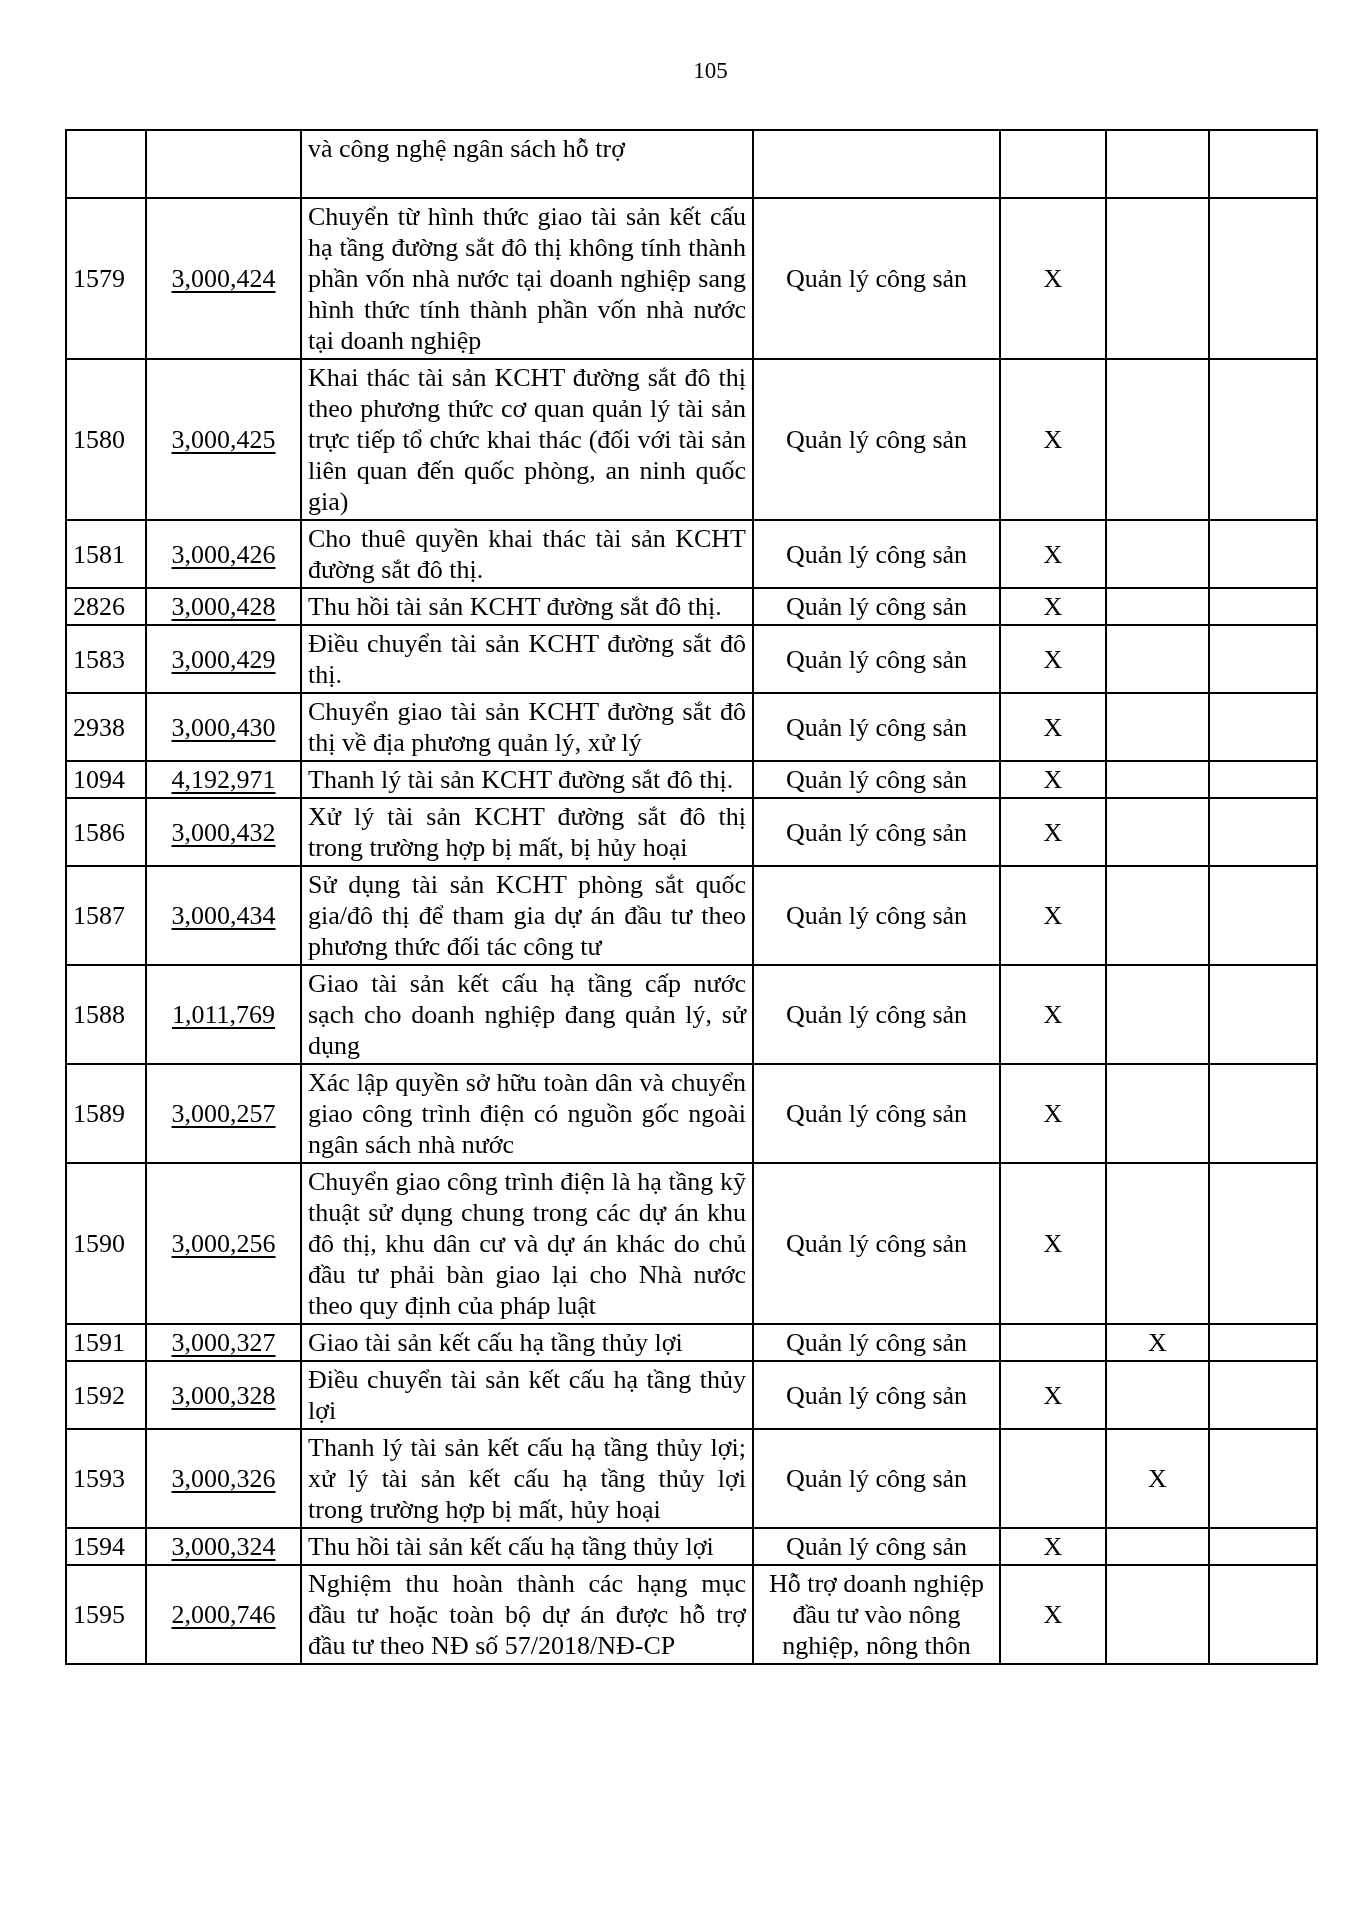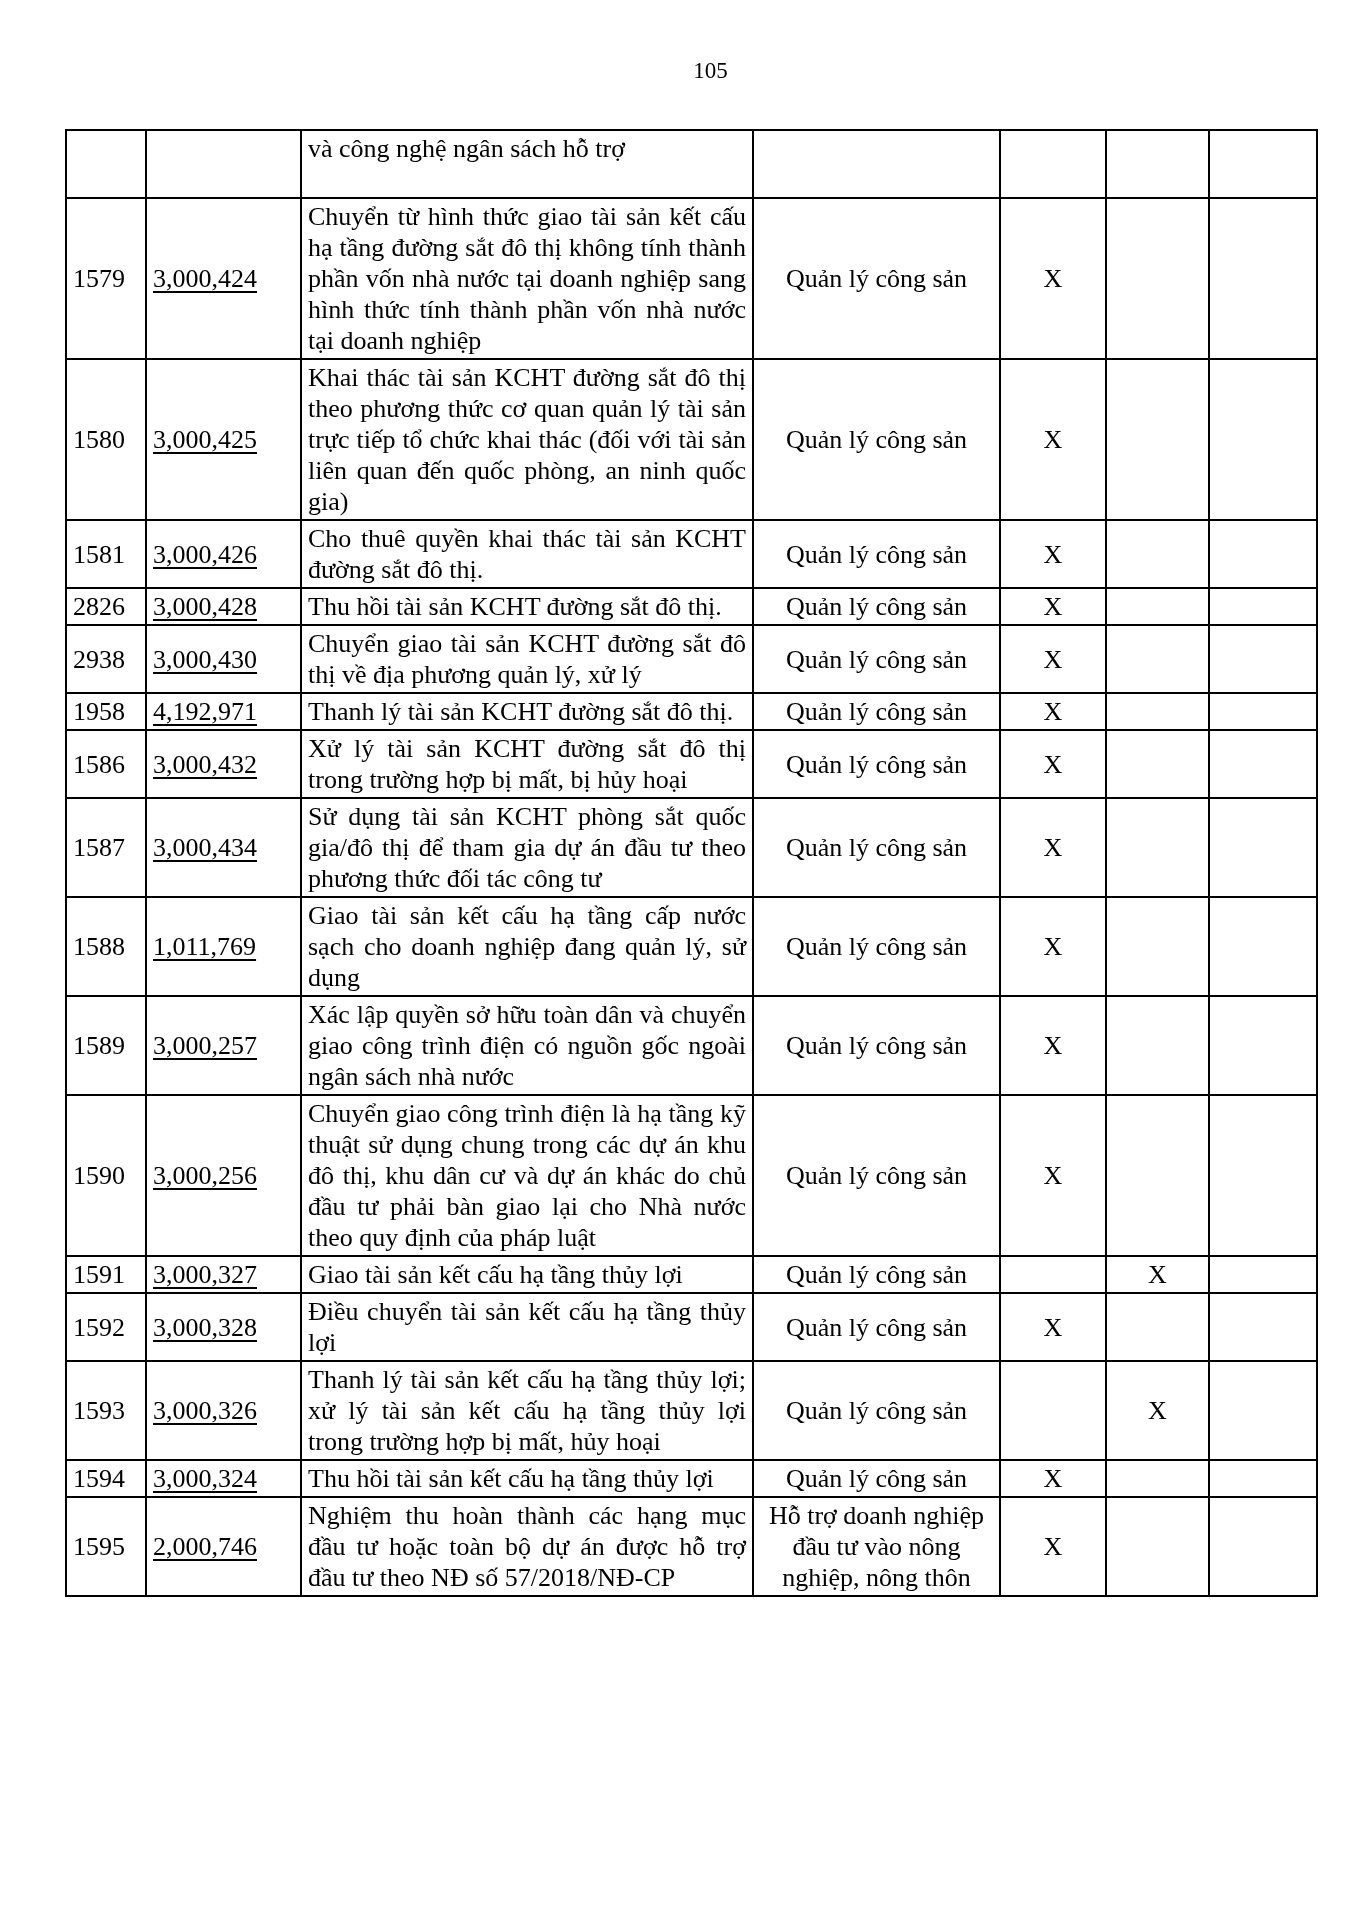--- a/index.html
+++ b/index.html
@@ -41,20 +41,21 @@
     padding: 2px 6px;
     overflow: hidden;
     word-wrap: break-word;
   }
   td.col-stt {
     text-align: left;
     padding: 2px 1px 2px 2px;
     border-radius: 9px;
   }
   td.col-code {
+    text-align: center;
     text-decoration: underline;
     text-underline-offset: 4px;
     padding: 2px 4px;
   }
   td.col-desc {
     text-align: justify;
     padding: 2px 9px;
   }
   td.col-cat {
     text-align: center;
@@ -127,30 +128,39 @@
         <tr>
     <td class="col-stt">2826</td>
     <td class="col-code">3,000,428</td>
     <td class="col-desc">Thu hồi tài sản KCHT đường sắt đô thị.</td>
     <td class="col-cat">Quản lý công sản</td>
     <td class="col-mark">X</td>
     <td class="col-mark"></td>
     <td class="col-mark"></td>
   </tr>
         <tr>
+    <td class="col-stt">1583</td>
+    <td class="col-code">3,000,429</td>
+    <td class="col-desc">Điều chuyển tài sản KCHT đường sắt đô thị.</td>
+    <td class="col-cat">Quản lý công sản</td>
+    <td class="col-mark">X</td>
+    <td class="col-mark"></td>
+    <td class="col-mark"></td>
+  </tr>
+        <tr>
     <td class="col-stt">2938</td>
     <td class="col-code">3,000,430</td>
     <td class="col-desc">Chuyển giao tài sản KCHT đường sắt đô thị về địa phương quản lý, xử lý</td>
     <td class="col-cat">Quản lý công sản</td>
     <td class="col-mark">X</td>
     <td class="col-mark"></td>
     <td class="col-mark"></td>
   </tr>
         <tr>
-    <td class="col-stt">1958</td>
+    <td class="col-stt">1094</td>
     <td class="col-code">4,192,971</td>
     <td class="col-desc">Thanh lý tài sản KCHT đường sắt đô thị.</td>
     <td class="col-cat">Quản lý công sản</td>
     <td class="col-mark">X</td>
     <td class="col-mark"></td>
     <td class="col-mark"></td>
   </tr>
         <tr>
     <td class="col-stt">1586</td>
     <td class="col-code">3,000,432</td>

